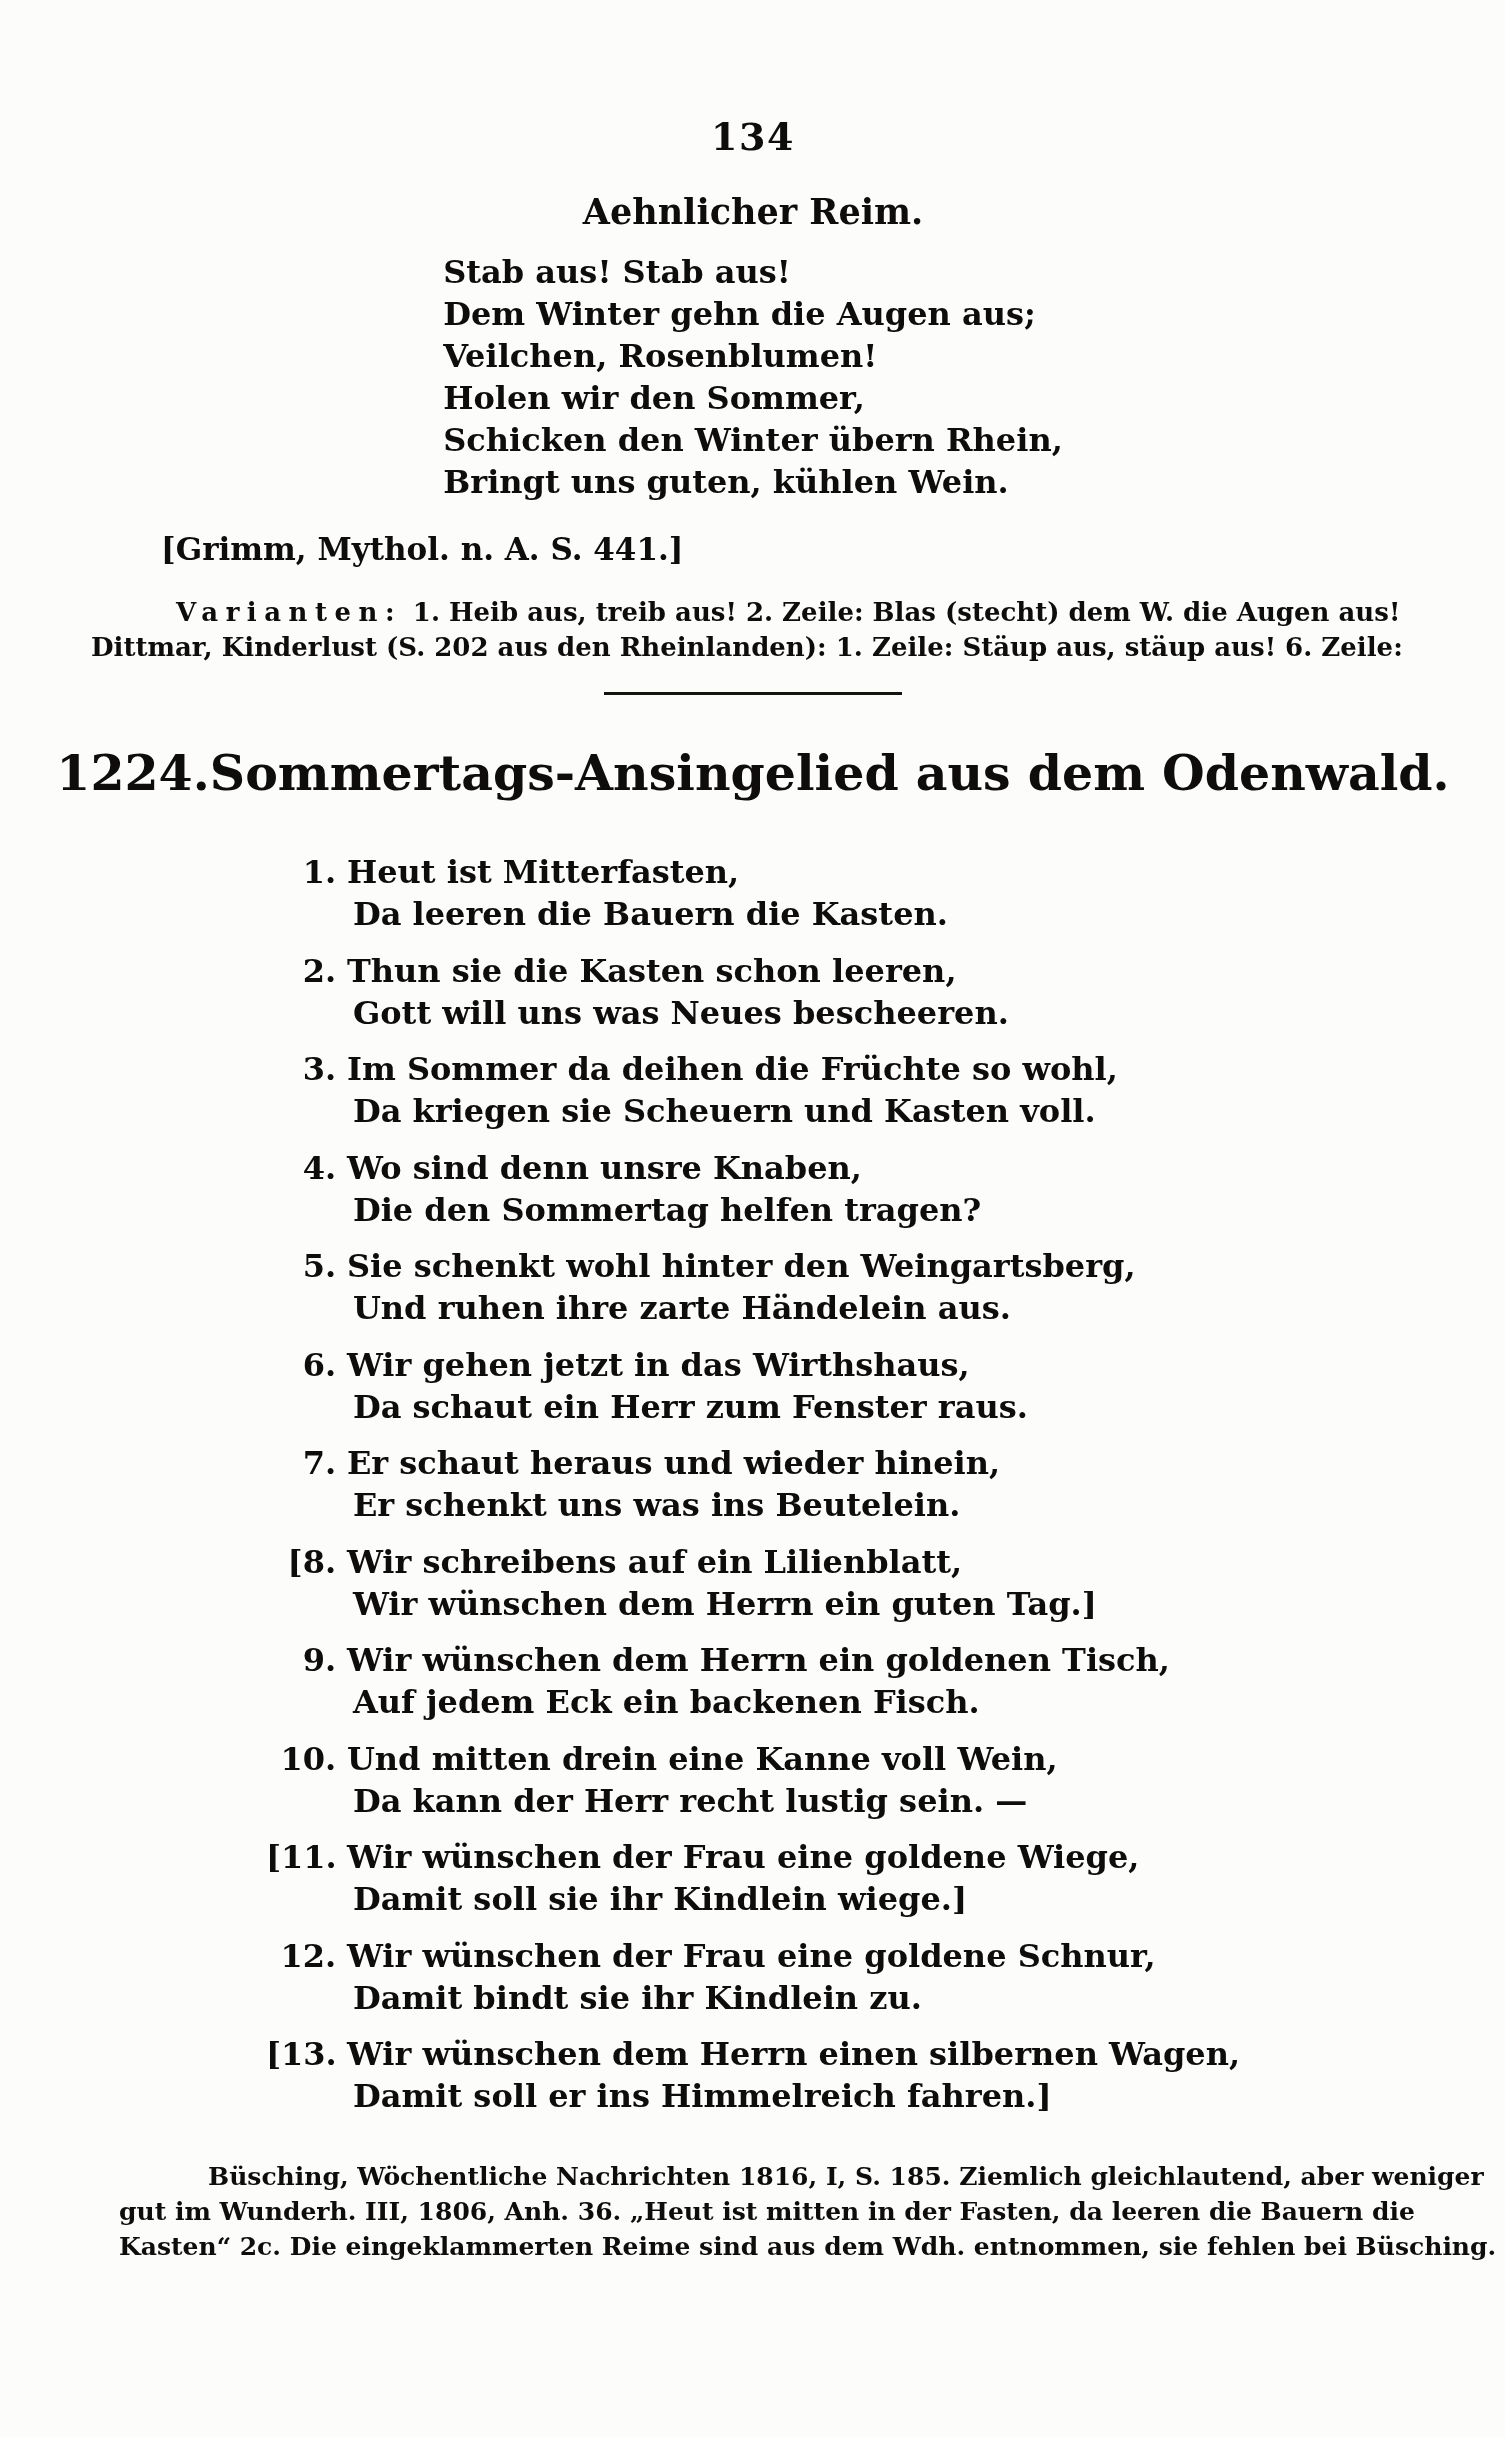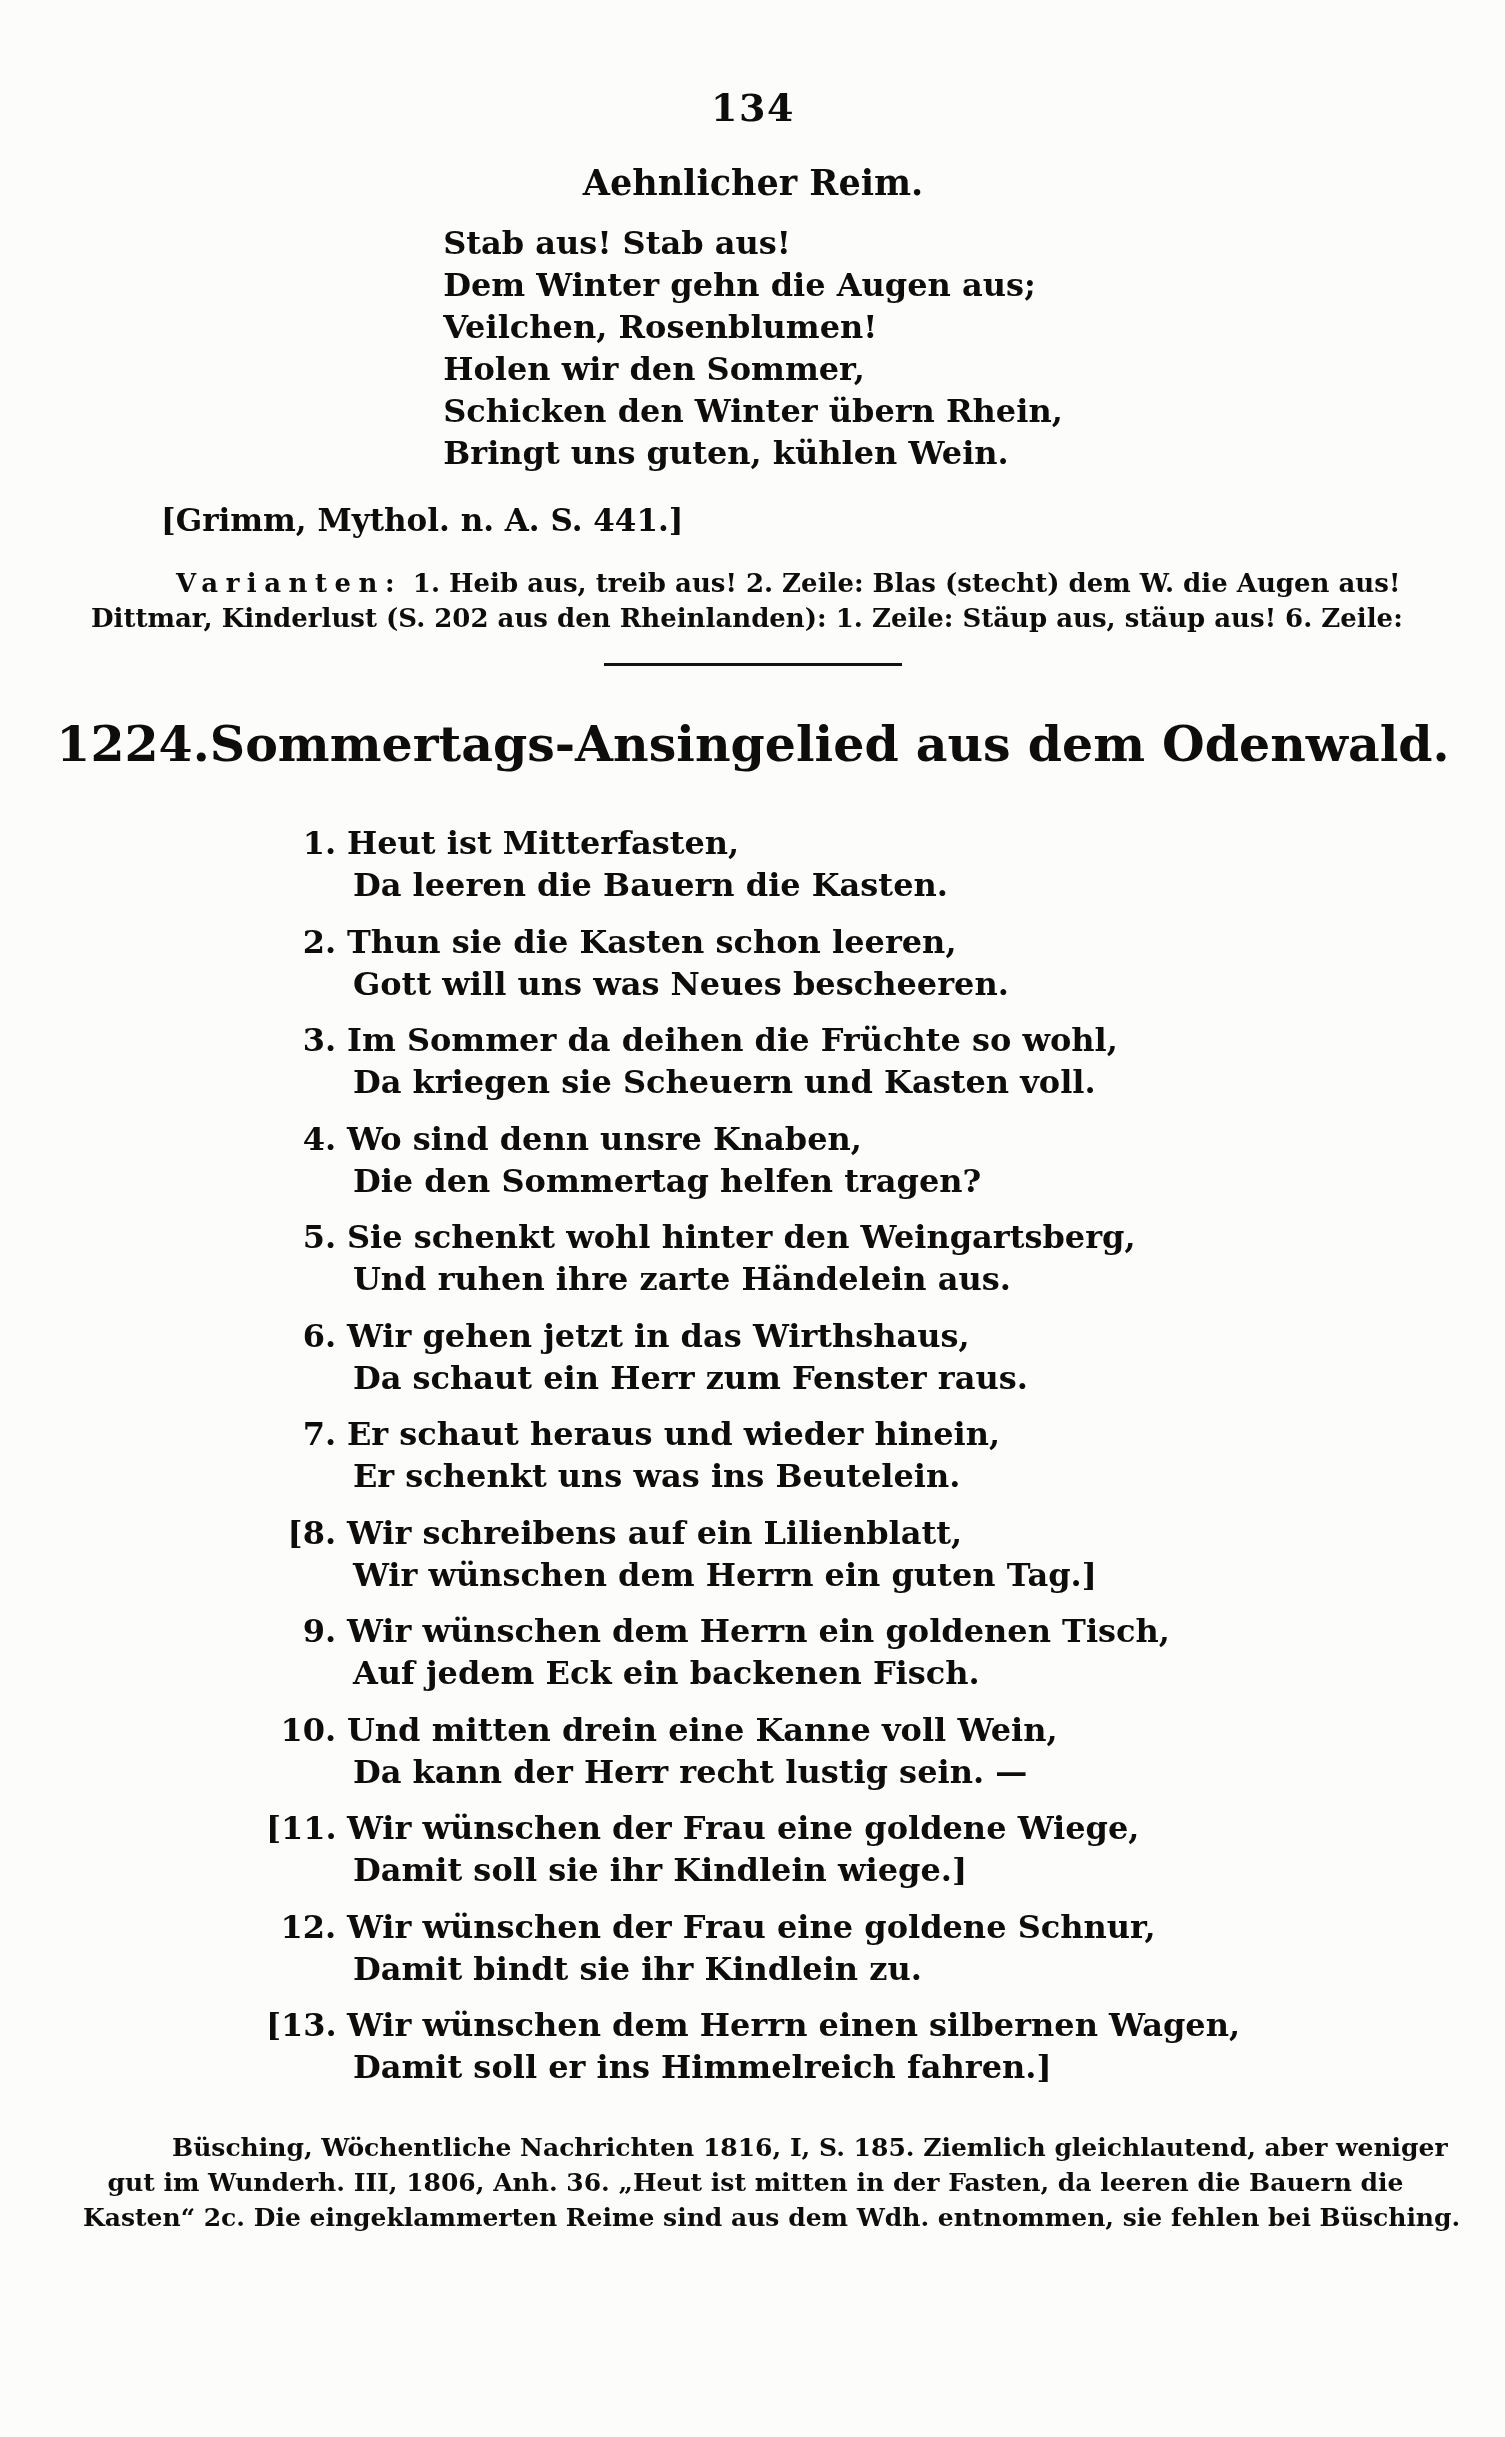--- a/index.html
+++ b/index.html
@@ -7,21 +7,21 @@
     margin: 0; padding: 0;
     width: 1506px; height: 2438px;
     background: #fcfcfa;
     color: #0e0d0b;
     font-family: "DejaVu Serif", "Liberation Serif", serif;
     font-weight: bold;
     overflow: hidden;
   }
   .page { width: 1506px; height: 2438px; position: relative; }
 
-  .page-number { padding-top: 85px; text-align: center; font-size: 38px; letter-spacing: 1.6px; }
+  .page-number { padding-top: 114px; text-align: center; font-size: 38px; letter-spacing: 1.6px; }
 
   .s1-title { margin-top: 32px; text-align: center; font-size: 35px; }
 
   .poem1 { width: fit-content; margin: 19.4px auto 0 auto; font-size: 32px; line-height: 42px; white-space: nowrap; }
 
   .attribution { margin: 28px 0 0 161px; font-size: 31px; }
 
   .variants { margin: 28px 86px 0 91px; font-size: 26px; line-height: 35px; white-space: nowrap; }
   .vr-first { text-indent: 85px; }
   .vr-label { letter-spacing: 7.5px; margin-right: 10.8px; }
@@ -30,21 +30,21 @@
 
   .s2-heading { margin-top: 49px; text-align: center; font-size: 49px; white-space: nowrap; }
   .s2-num { }
 
   .verses { width: fit-content; margin: 49px auto 0 auto; font-size: 32px; line-height: 42px; }
   .verse { margin-bottom: 14.5px; }
   .vline { white-space: nowrap; }
   .vnum { display: inline-block; width: 81px; padding-right: 10.8px; text-align: right; box-sizing: border-box; }
   .vline-2 { padding-left: 87px; }
 
-  .footnote { margin: 42px 78px 0 83px; font-size: 25px; line-height: 35px; white-space: nowrap; text-align: center; }
+  .footnote { margin: 42px 78px 0 119px; font-size: 25px; line-height: 35px; white-space: nowrap; }
   .fn-first { text-indent: 89px; }
 </style>
 </head>
 <body>
 
 <div class="page">
 
   <div class="page-number">134</div>
 
   <div class="s1-title">Aehnlicher Reim.</div>

